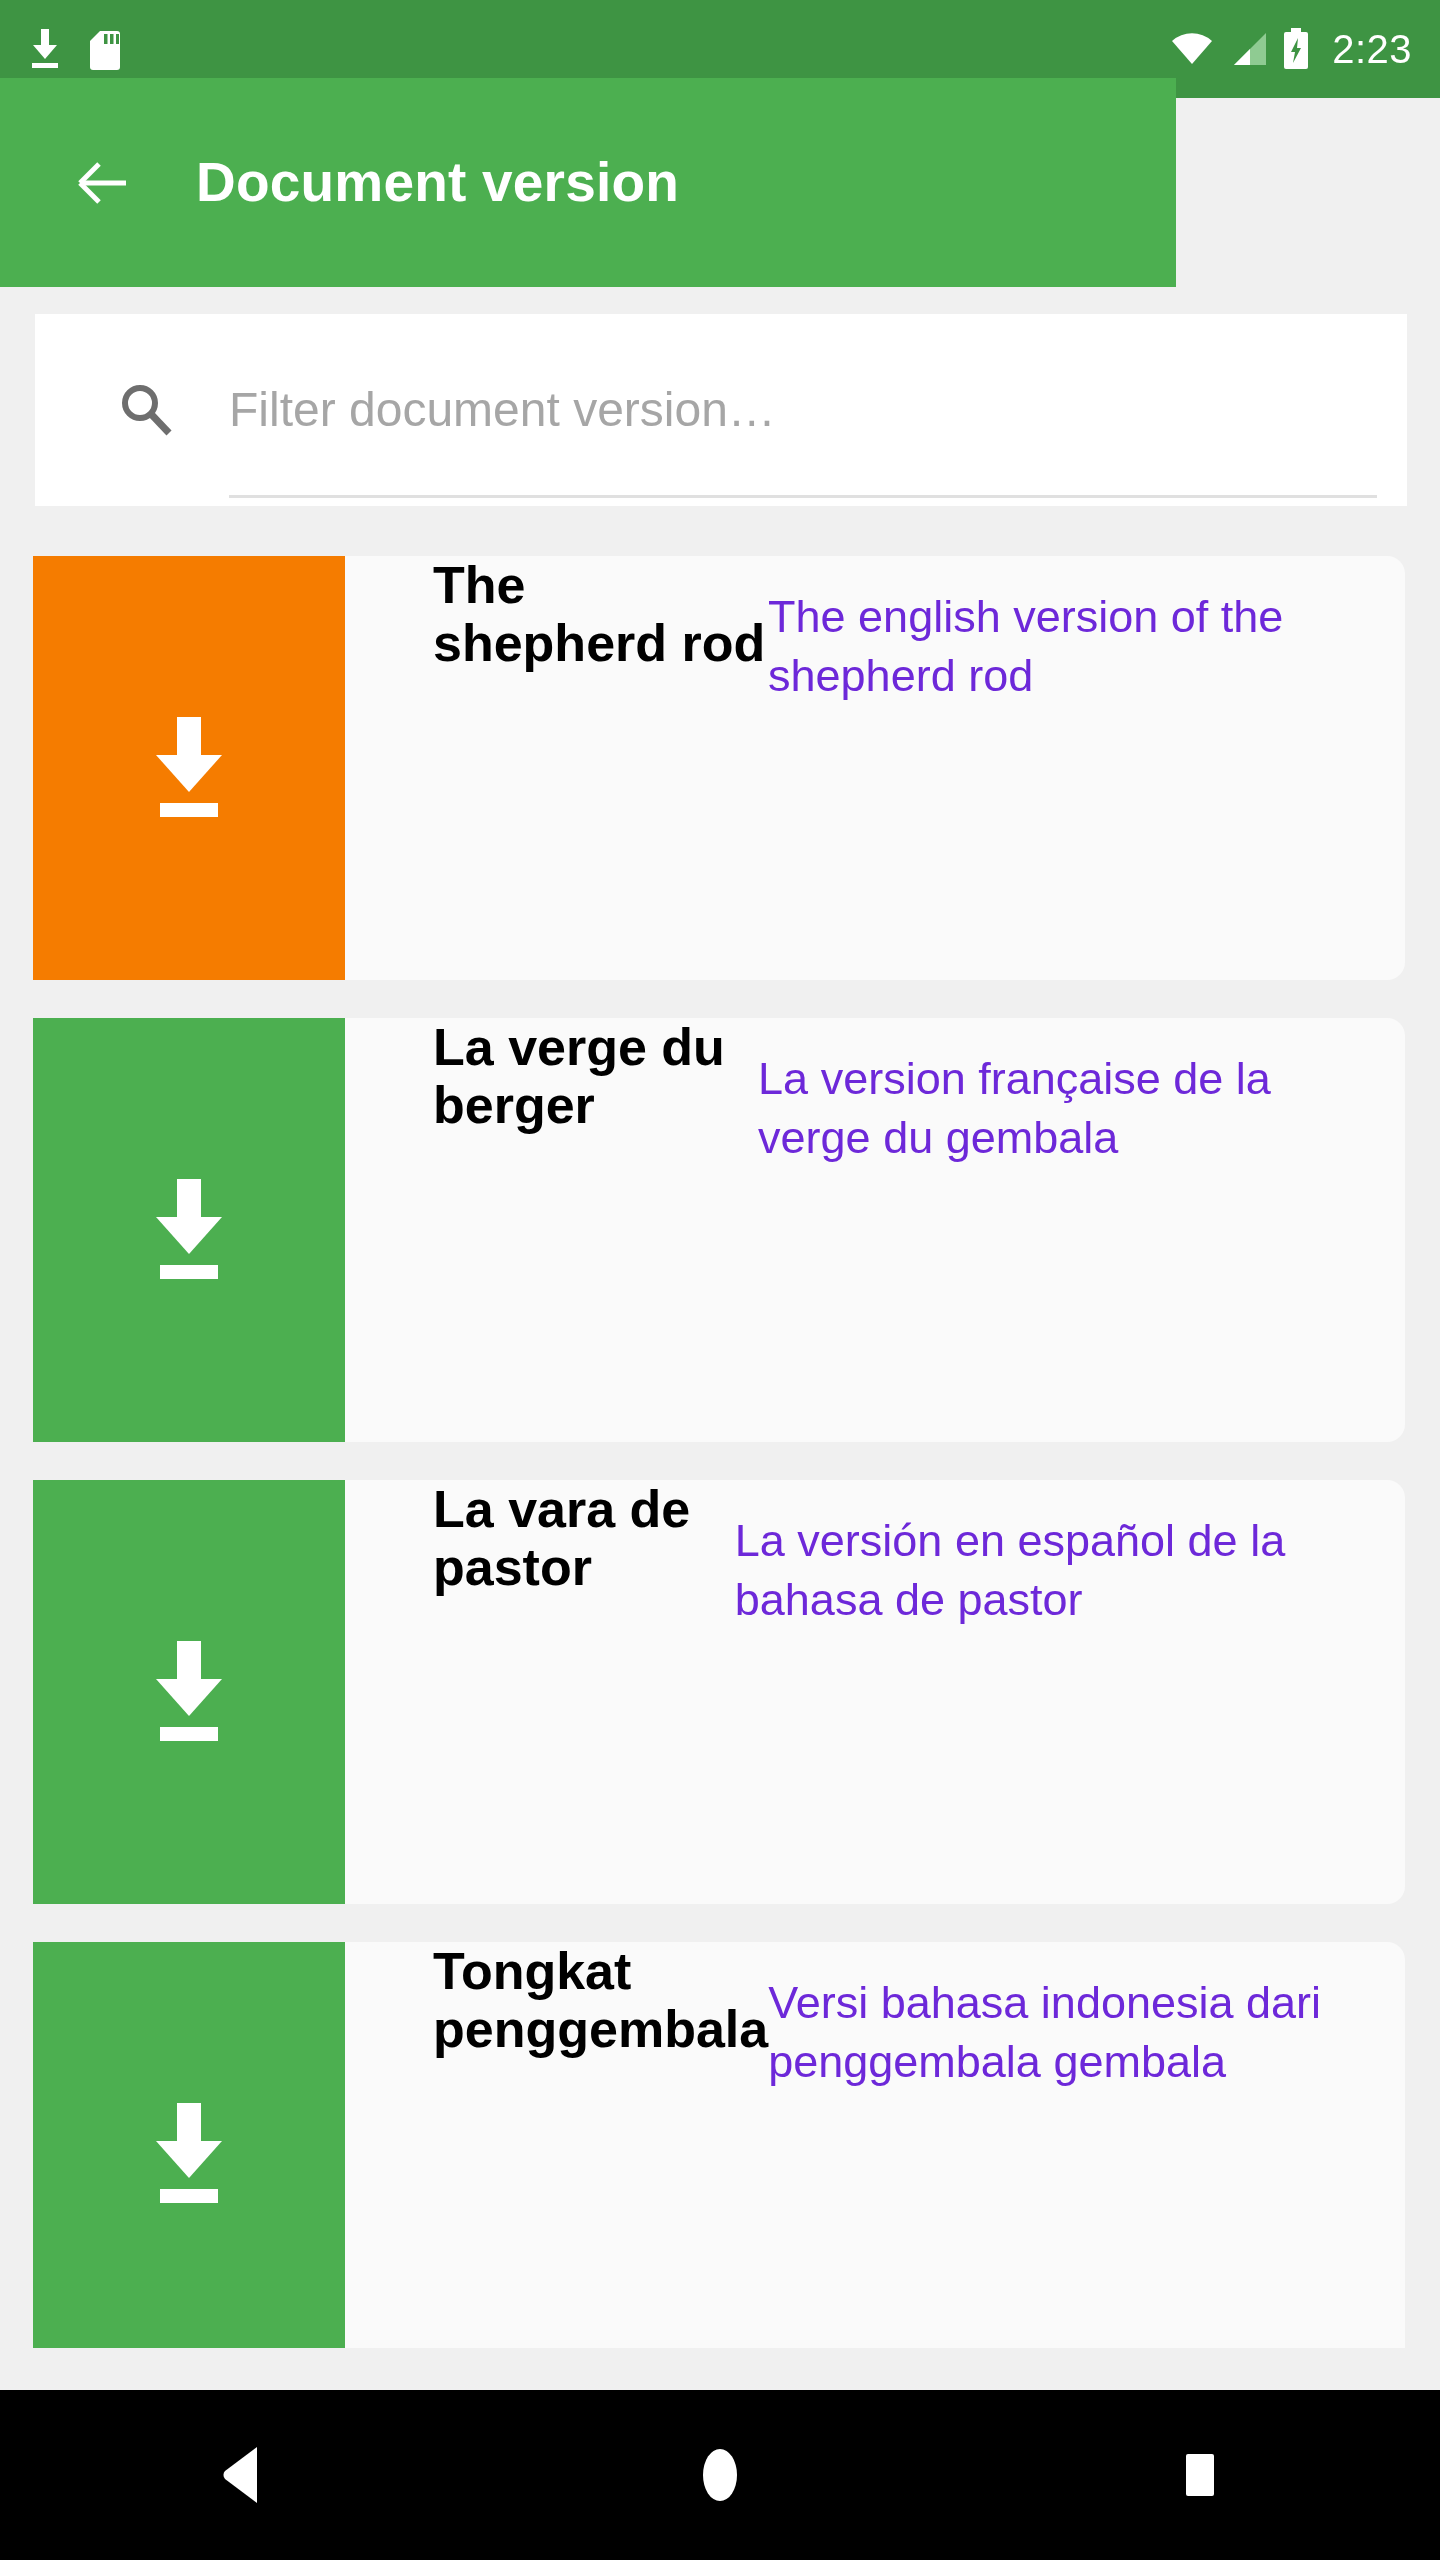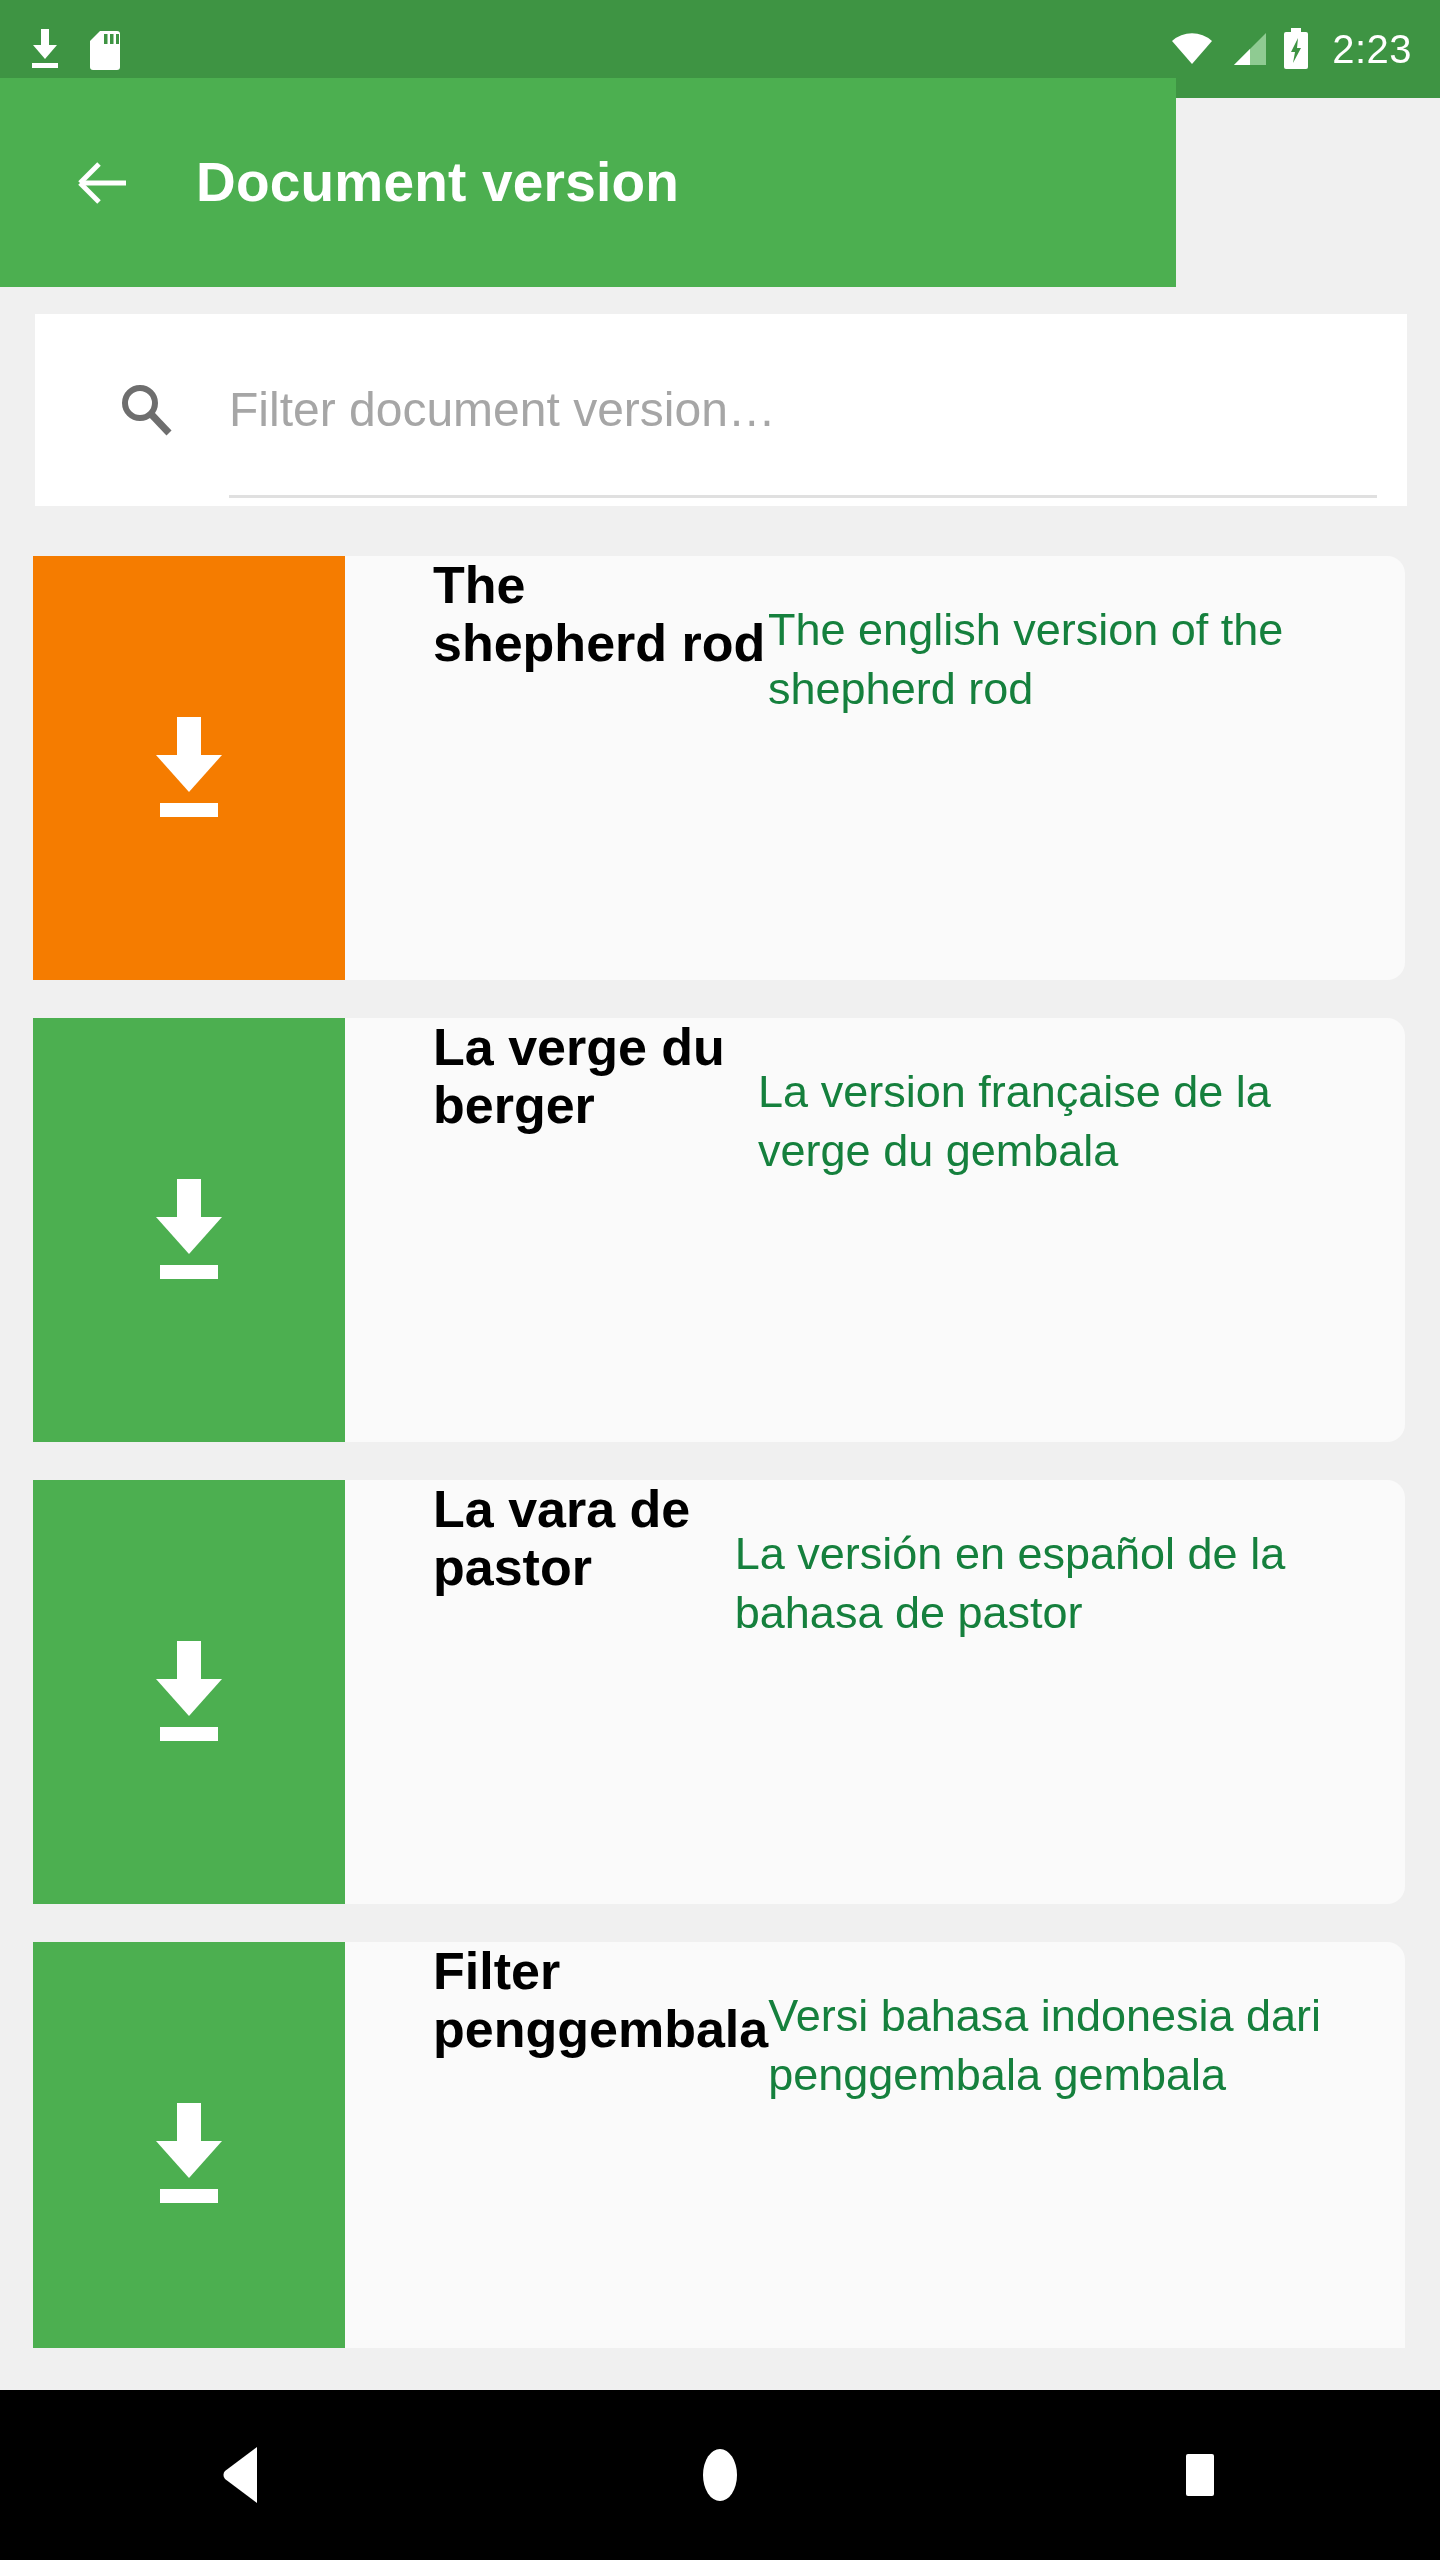--- a/index.html
+++ b/index.html
@@ -181,23 +181,23 @@
   .doc-title {
     font-size: 52px;
     font-weight: bold;
     color: #000000;
     line-height: 1.12;
     letter-spacing: 0px;
   }
   .doc-subtitle {
     font-size: 45px;
     font-weight: 400;
-    color: #15803d;
+    color: #6d28d9;
     line-height: 1.3;
-    margin-top: 45px;
+    margin-top: 32px;
   }
 
   
   .nav-bar {
     position: absolute;
     left: 0;
     top: 2390px;
     width: 1440px;
     height: 170px;
     background: #000000;
@@ -336,21 +336,21 @@
         <rect x="31" y="4" width="24" height="42" fill="#ffffff"></rect>
         <polygon points="10,42 76,42 43,79" fill="#ffffff"></polygon>
         <rect x="14" y="90" width="58" height="14" fill="#ffffff"></rect>
       </svg>
     </div>
   </div>
 
   <div class="doc-row">
     <div class="doc-card">
       <div class="doc-text">
-        <div class="doc-title">Filter penggembala</div>
+        <div class="doc-title">Tongkat penggembala</div>
         <div class="doc-subtitle">Versi bahasa indonesia dari penggembala gembala</div>
       </div>
     </div>
     <div class="doc-tile" style="background:#4CAF50">
       <svg class="ic-download" viewBox="0 0 86 110">
         <rect x="31" y="4" width="24" height="42" fill="#ffffff"></rect>
         <polygon points="10,42 76,42 43,79" fill="#ffffff"></polygon>
         <rect x="14" y="90" width="58" height="14" fill="#ffffff"></rect>
       </svg>
     </div>

